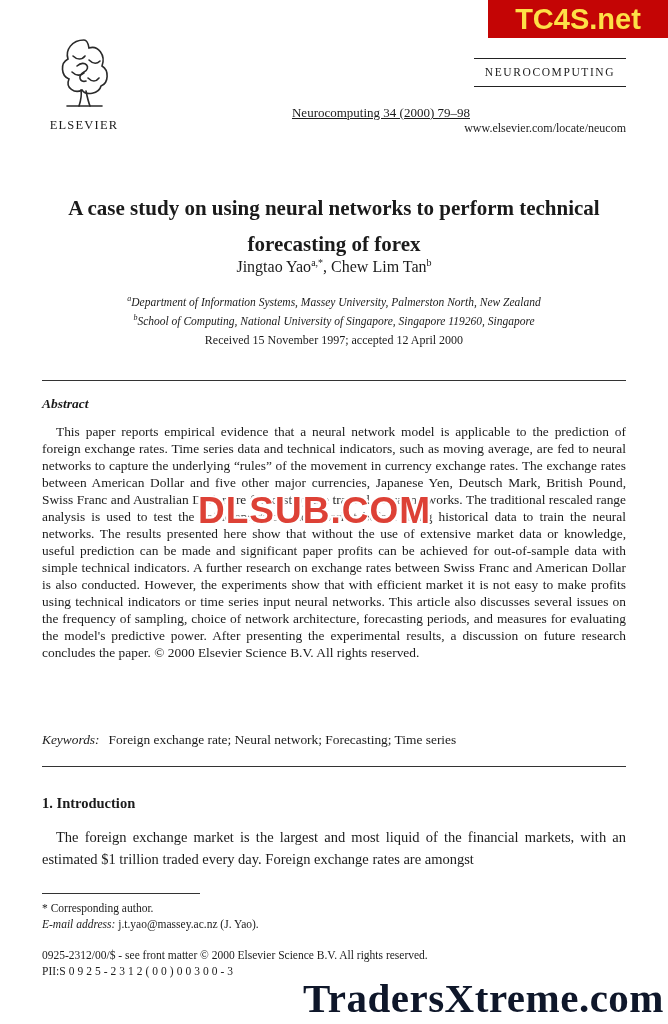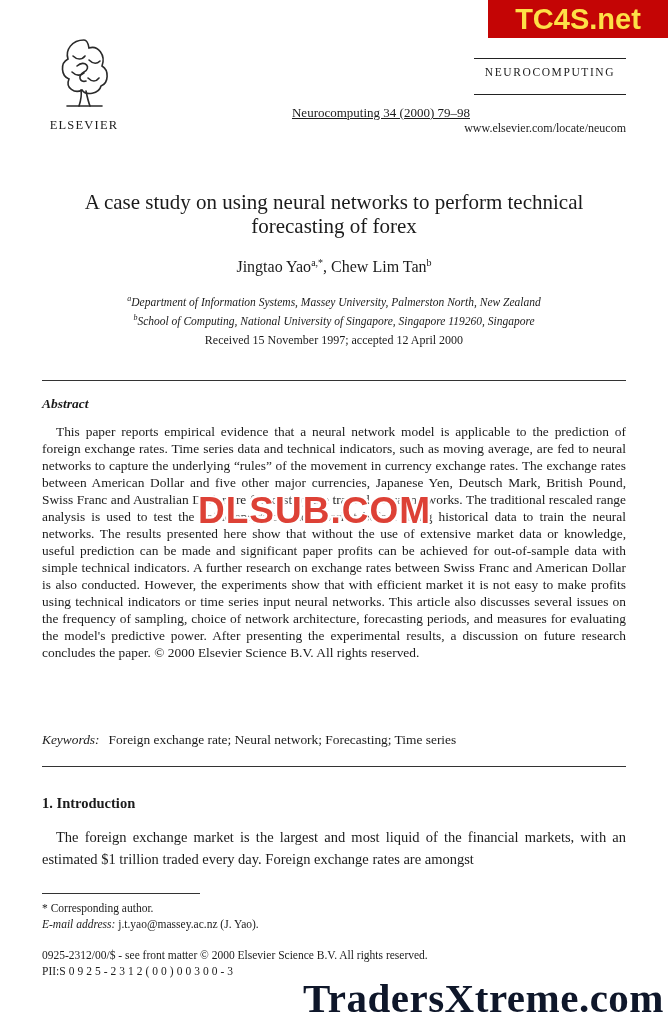--- a/index.html
+++ b/index.html
@@ -15,27 +15,27 @@
           text-shadow:-2px -2px 0 #fff,2px -2px 0 #fff,-2px 2px 0 #fff,2px 2px 0 #fff,0 0 10px #fff;}
   .wm-bottom{position:absolute;right:4px;bottom:2px;font-family:"Liberation Serif",serif;
           font-weight:bold;font-size:41px;color:#0f172a;letter-spacing:.5px;
           text-shadow:0 0 4px rgba(255,255,255,.8);}
 
   
   .logo-block{position:absolute;left:48px;top:36px;width:72px;text-align:center;}
   .pub-name{margin-top:2px;font-size:12.5px;letter-spacing:1.2px;}
   .citation{position:absolute;left:130px;top:105px;width:340px;text-align:right;font-size:13px;text-decoration:underline;}
   .journal-box{position:absolute;right:42px;top:58px;width:152px;border-top:1px solid #222;
-          border-bottom:1px solid #222;padding:7px 0 16px;text-align:center;}
+          border-bottom:1px solid #222;padding:7px 0 8px;text-align:center;}
   .journal-name{font-size:11.5px;letter-spacing:1.6px;}
   .site-url{position:absolute;right:42px;top:121px;font-size:12px;}
 
   
   .title{position:absolute;left:42px;top:190px;width:584px;margin:0;text-align:center;
-         font-size:21px;font-weight:normal;line-height:24px;}
+         font-size:21px;font-weight:bold;line-height:36px;}
   .authors{position:absolute;left:42px;top:257px;width:584px;text-align:center;font-size:16px;}
   .authors sup{font-size:10px;}
   .affils{position:absolute;left:42px;top:291px;width:584px;text-align:center;
           font-style:italic;font-size:11.5px;line-height:15px;}
   .affils sup{font-size:8px;}
   .received{position:absolute;left:42px;top:333px;width:584px;text-align:center;font-size:12px;}
 
   .rule{position:absolute;left:42px;width:584px;border-top:1.3px solid #333;}
   .rule-1{top:380px;}
   .rule-2{top:766px;}

